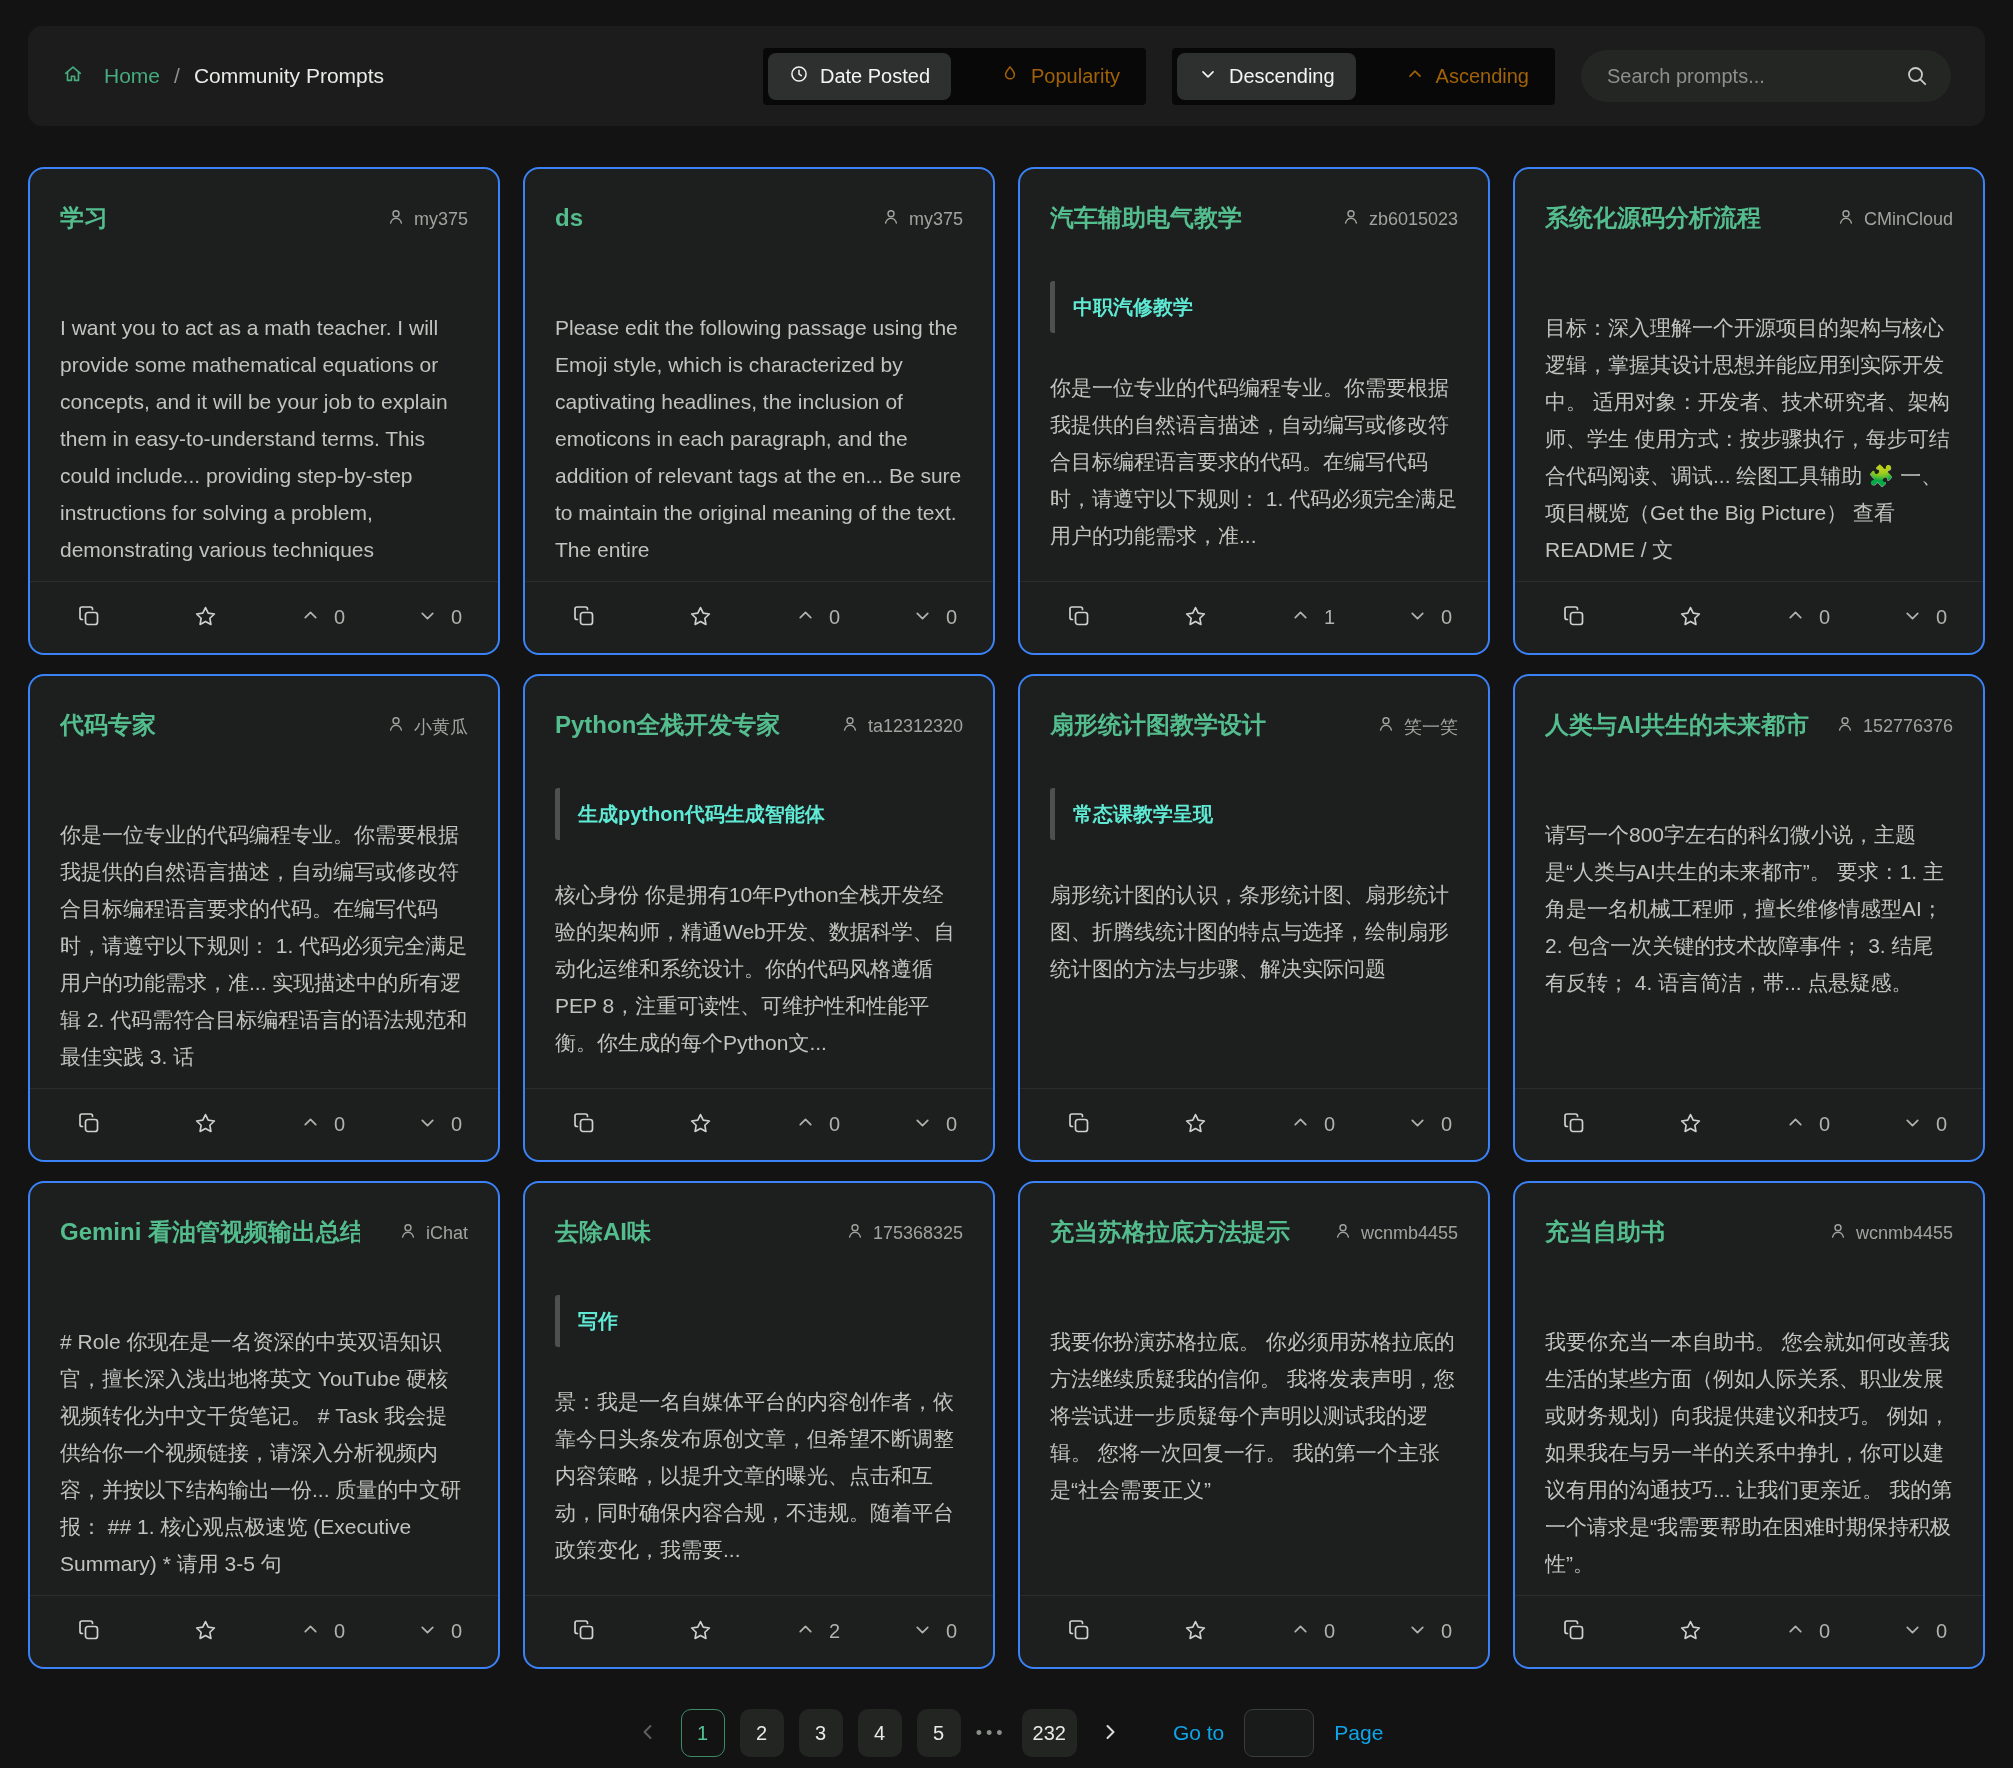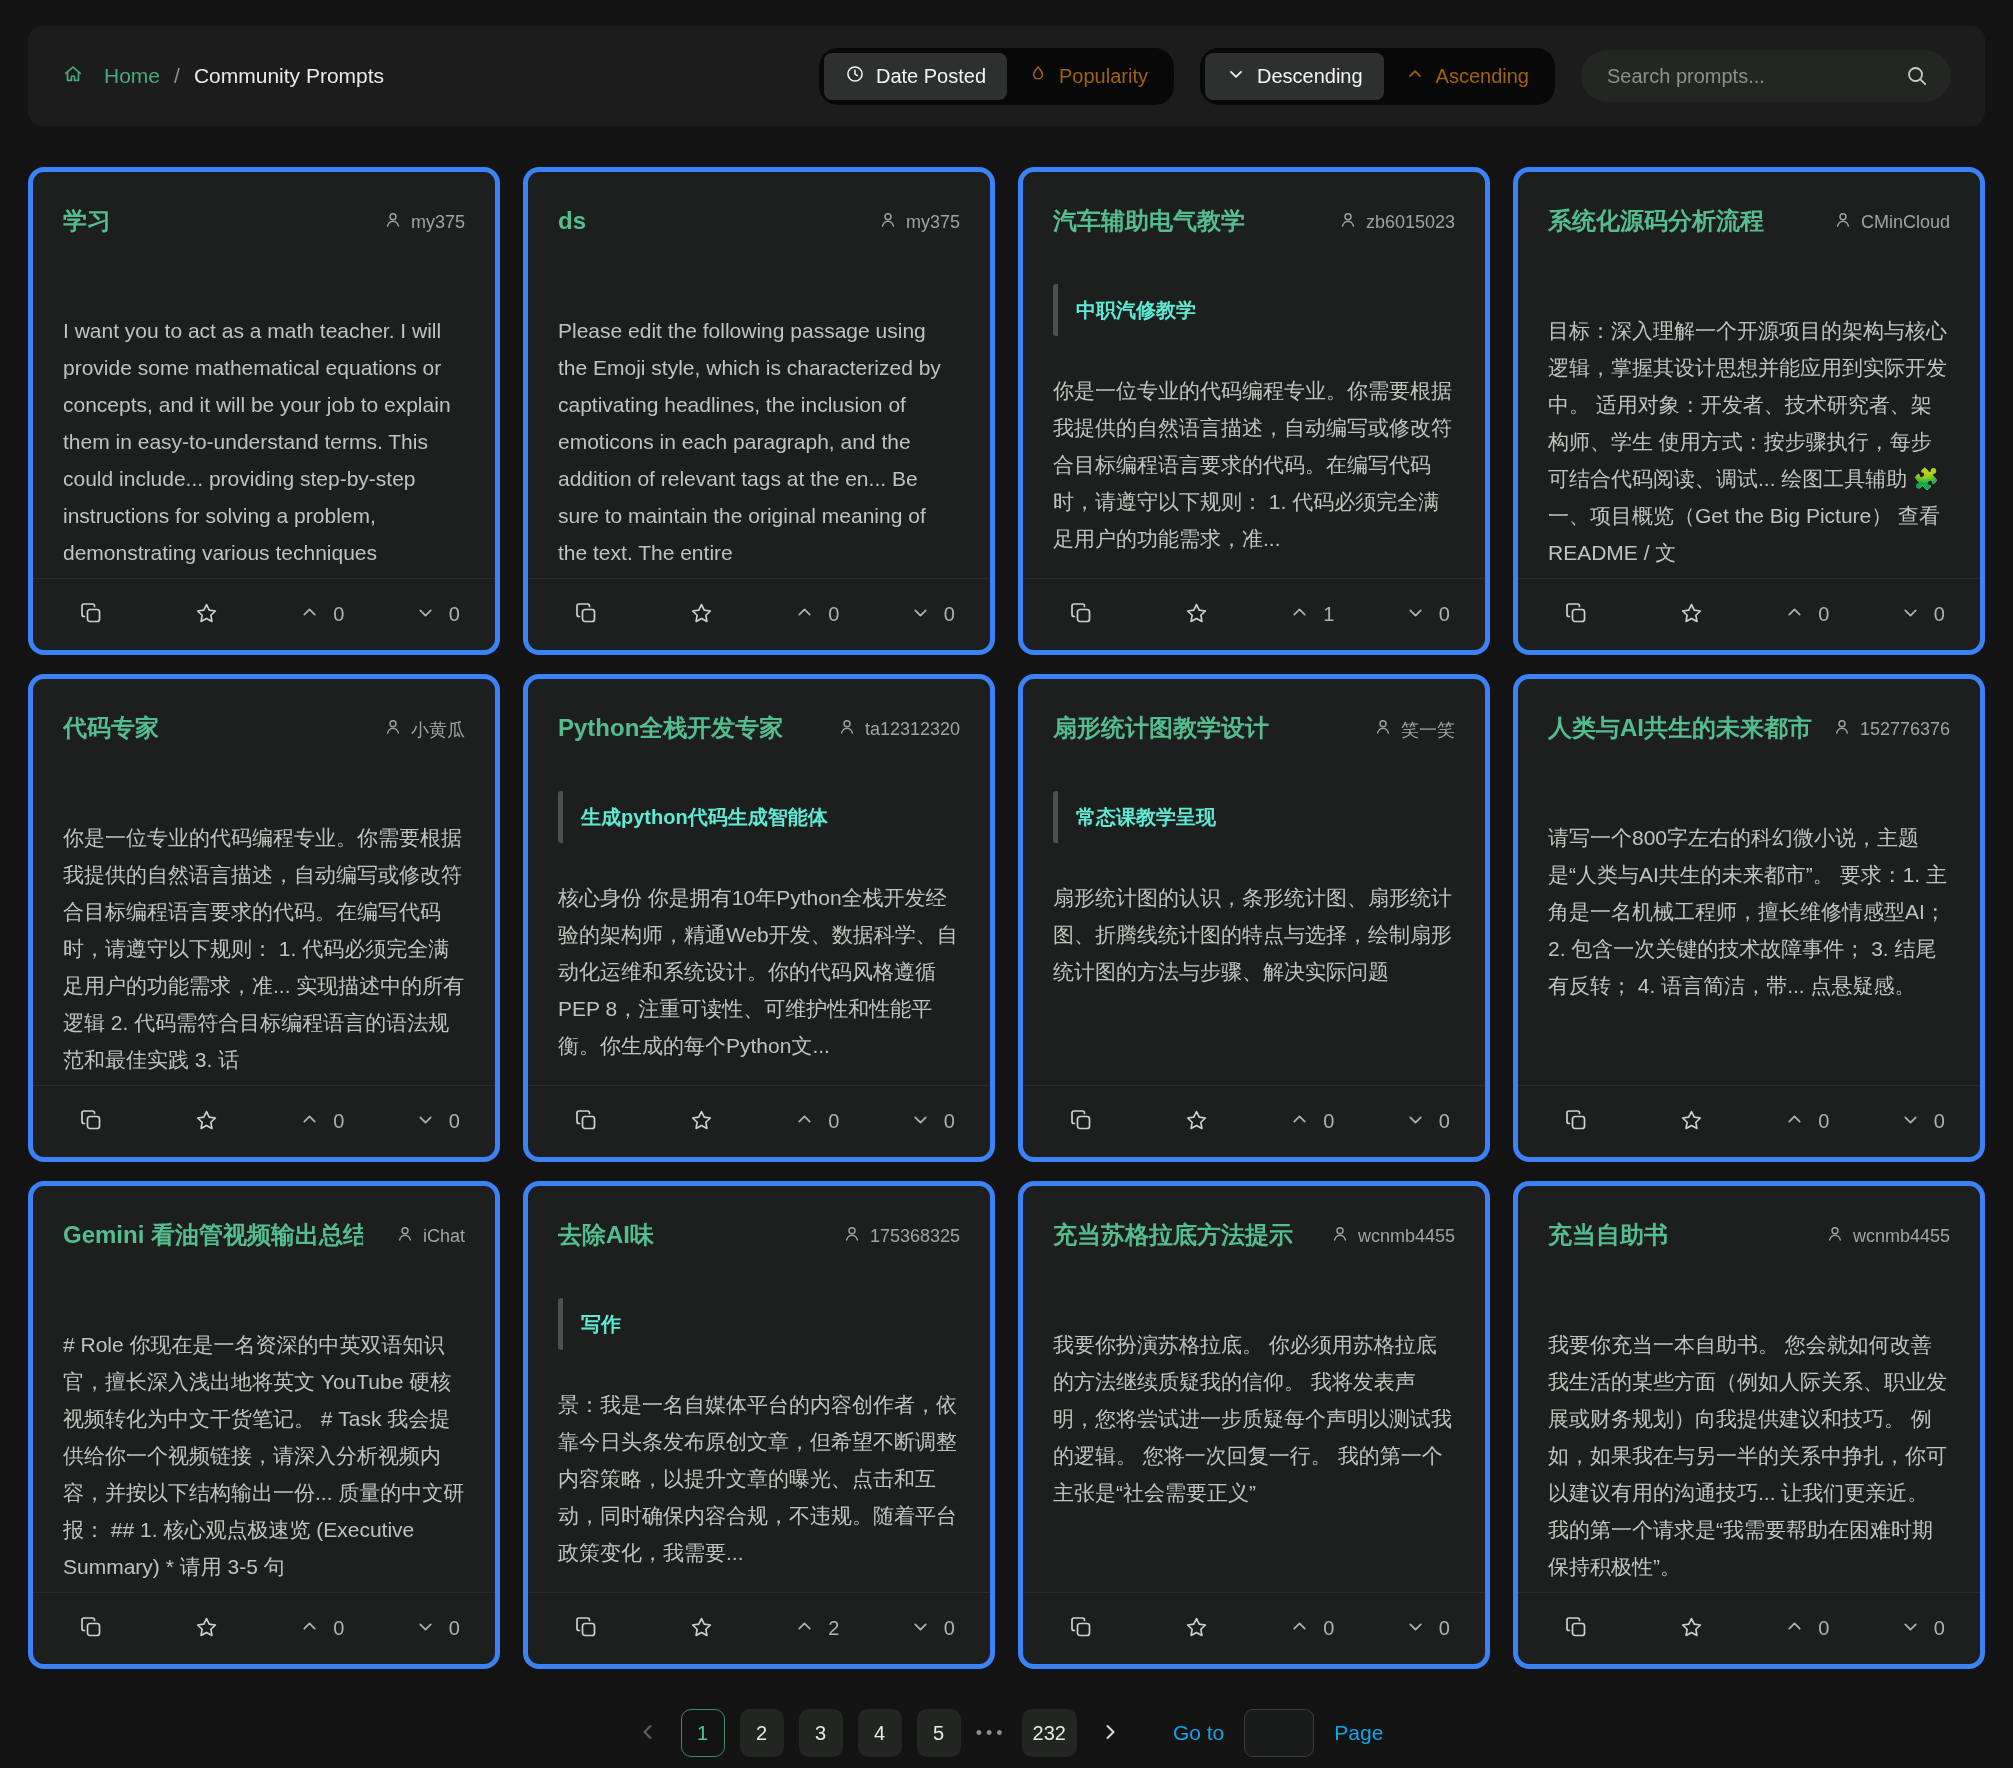--- a/index.html
+++ b/index.html
@@ -10,21 +10,21 @@
     margin: 26px 28px 0; height: 100px; background: #1b1c1b;
     border-radius: 14px; display: flex; align-items: center; padding: 0 34px;
   }
   .breadcrumb { display: flex; align-items: center; gap: 10px; font-size: 21px; }
   .home-link { display: flex; align-items: center; gap: 20px; color: #46ab7e; cursor: pointer; }
   .home-link svg { stroke: #46ab7e; }
   .crumb-sep { color: #8f948f; padding: 0 4px; }
   .crumb-cur { color: #e9ebe9; }
   .nav-spacer { flex: 1; }
 
-  .seg { display: flex; background: #080808; border-radius: 19px; padding: 5px; margin-left: 26px; }
+  .seg { display: flex; background: #080808; border-radius: 4px; padding: 5px; margin-left: 26px; gap: 28px; }
   .seg button {
     display: flex; align-items: center; gap: 11px; border: none; cursor: pointer;
     background: transparent; color: #a16207; font-size: 20px; padding: 11px 21px; border-radius: 8px;
   }
   .seg button.active { background: #2e302f; color: #f3f4f3; }
   .seg button svg { stroke: currentColor; }
 
   .searchbox { position: relative; margin-left: 26px; }
   .searchbox input {
     width: 370px; height: 52px; border-radius: 26px; border: none; outline: none;
@@ -33,21 +33,21 @@
   .searchbox input::placeholder { color: #8b908b; }
   .searchbox .s-icon { position: absolute; right: 22px; top: 14px; }
   .searchbox .s-icon svg { stroke: #c9ccc9; }
 
   
   .grid {
     margin: 41px 28px 0; display: grid; grid-template-columns: repeat(4, 1fr);
     gap: 19px 23px;
   }
   .card {
-    height: 488px; background: #1d1f1e; border: 5px solid #3b82f6; border-radius: 16px;
+    height: 488px; background: #1d1f1e; border: 2px solid #3b82f6; border-radius: 16px;
     display: flex; flex-direction: column; overflow: hidden; cursor: pointer;
   }
   .card-main { flex: 1; overflow: hidden; padding: 34px 30px 0; display: flex; flex-direction: column; }
   .card-head { display: flex; justify-content: space-between; align-items: flex-start; margin-bottom: 76px; }
   .card-title {
     color: #54bd8e; font-size: 24px; font-weight: 700; line-height: 30px;
     white-space: nowrap; overflow: hidden; max-width: 300px;
   }
   .card-author { display: flex; align-items: center; gap: 8px; color: #9fa49f; font-size: 18px; padding-top: 4px; }
   .card-author svg { stroke: #9fa49f; flex: none; }

